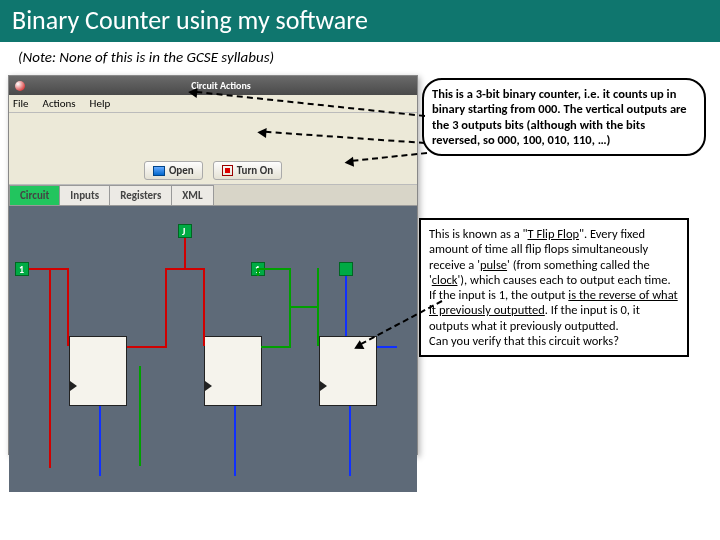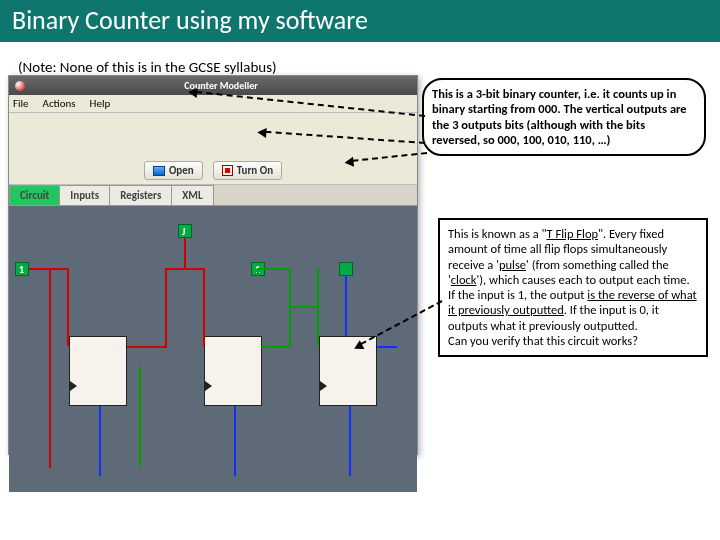--- a/index.html
+++ b/index.html
@@ -1,19 +1,19 @@
 <!DOCTYPE html>
 <html><head>
 <meta charset="utf-8">
 <style>
   * { box-sizing: border-box; margin: 0; padding: 0; }
   body { width: 720px; height: 540px; font-family: Calibri, Arial, sans-serif; background: #fff; position: relative; overflow: hidden; }
   
   .slide-title-bar { background: #0f766e; color: #fff; padding: 4px 12px 6px; font-size: 26px; font-weight: 400; }
-  .slide-subtitle { font-size: 15px; padding: 16px 18px 4px; color: #000; }
+  .slide-subtitle { font-style: italic; font-size: 15px; padding: 6px 18px 4px; color: #000; }
   
   .app-window { position: absolute; left: 8px; top: 75px; width: 410px; height: 380px; border: 1px solid #888; background: #eceae5; box-shadow: 2px 2px 6px rgba(0,0,0,0.3); }
   .win-titlebar { background: linear-gradient(#6a6a6a,#4a4a4a); color: #fff; font-size: 10px; font-weight: bold; padding: 3px 6px; display: flex; align-items: center; gap: 6px; }
   .win-titlebar .redball { width: 10px; height: 10px; border-radius: 50%; background: radial-gradient(circle at 30% 30%, #fff, #c00); }
   .win-titlebar .wt { flex:1; text-align:center; }
   .menubar { background: #ece9d8; font-size: 11px; padding: 2px 4px; display: flex; gap: 14px; border-bottom: 1px solid #bbb; }
   .menubar span { cursor: default; }
   .toolbar { background: #ece9d8; padding: 4px 6px; display: flex; gap: 10px; border-bottom: 1px solid #bbb; justify-content: center; }
   .tool-btn { display: flex; align-items: center; gap: 4px; background: linear-gradient(#fdfdfd,#e4e1d4); border: 1px solid #aaa; border-radius: 3px; padding: 2px 8px; font-size: 11px; cursor: default; font-weight: bold; color: #333; margin-top: 44px; }
   .open-icon { width: 12px; height: 10px; background: linear-gradient(#6af,#06c); border:1px solid #048; }
@@ -53,21 +53,21 @@
 </style>
 </head>
 <body>
 
 <div class="slide-title-bar">Binary Counter using my software</div>
 <div class="slide-subtitle">(Note: None of this is in the GCSE syllabus)</div>
 
 <div class="app-window">
   <div class="win-titlebar">
     <span class="redball"></span>
-    <span class="wt">Counter Modeller</span>
+    <span class="wt">Circuit Actions</span>
   </div>
   <div class="menubar">
     <span>File</span>
     <span>Actions</span>
     <span>Help</span>
   </div>
   <div class="toolbar">
     <div class="tool-btn">
       <span class="open-icon"></span>
       <span>Open</span>
@@ -129,21 +129,21 @@
     <div class="wire b vw" style="left:340px; top:200px; height:70px;"></div>
     <div class="wire b vw" style="left:336px; top:70px; height:60px;"></div>
     <div class="wire b hw" style="left:368px; top:140px; width:20px;"></div>
   </div>
 </div>
 
 <div class="callout" style="left:422px; top:78px; width:284px;border-radius:20px;">
   <b>This is a 3-bit binary counter, i.e. it counts up in binary starting from 000. The vertical outputs are the 3 outputs bits (although with the bits reversed, so 000, 100, 010, 110, …)</b>
 </div>
 
-<div class="callout" style="left:438px; top:218px; width:270px;">
+<div class="callout" style="left:419px; top:218px; width:270px;">
   <span>
     <span>This is known as a "</span><u>T Flip Flop</u><span>". Every fixed amount of time all flip flops simultaneously receive a '</span><u>pulse</u><span>' (from something called the '</span><u>clock</u><span>'), which causes each to output each time. If the input is 1, the output </span><u>is the reverse of what it previously outputted</u><span>. If the input is 0, it outputs what it previously outputted.</span>
   </span><br>
   <span>Can you verify that this circuit works?</span>
 </div>
 
 <div class="darrow" style="left:195px; top:115px; width:230px; transform:rotate(6deg); transform-origin:right;"></div>
 <div class="darrow" style="left:265px; top:142px; width:160px; transform:rotate(4deg); transform-origin:right;"></div>
 <div class="darrow" style="left:352px; top:152px; width:75px; transform:rotate(-6deg); transform-origin:right;"></div>
 

